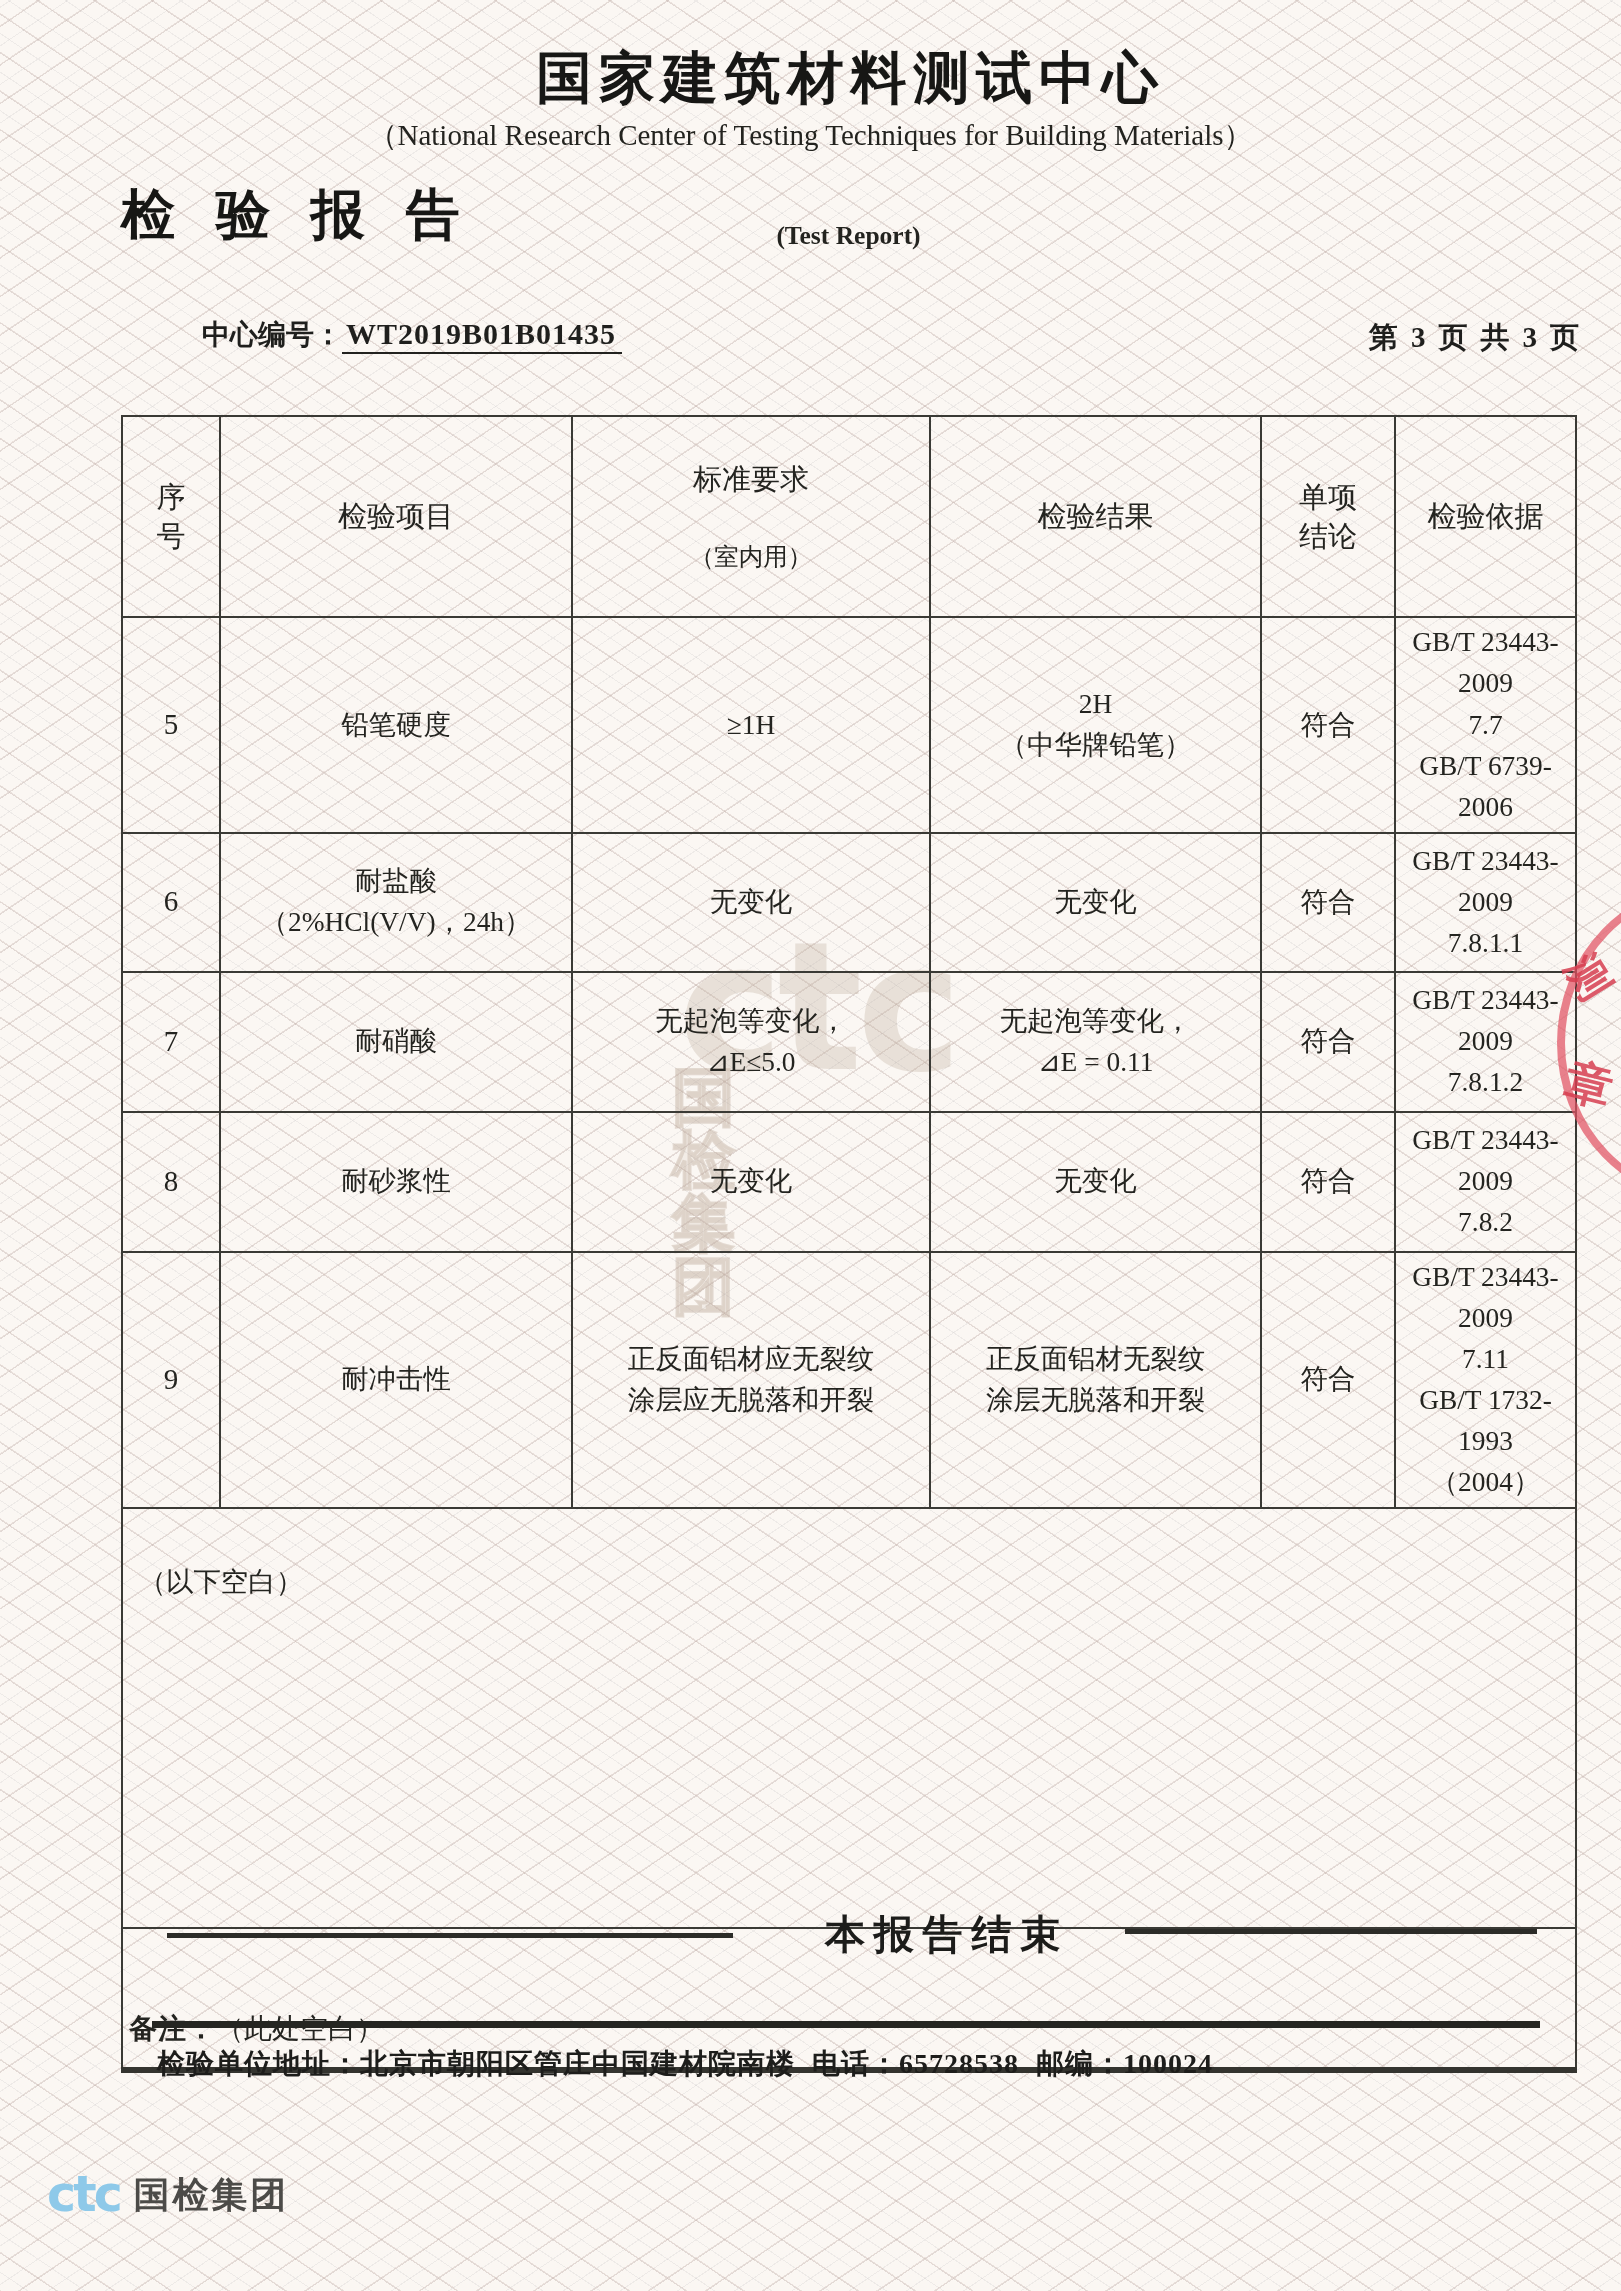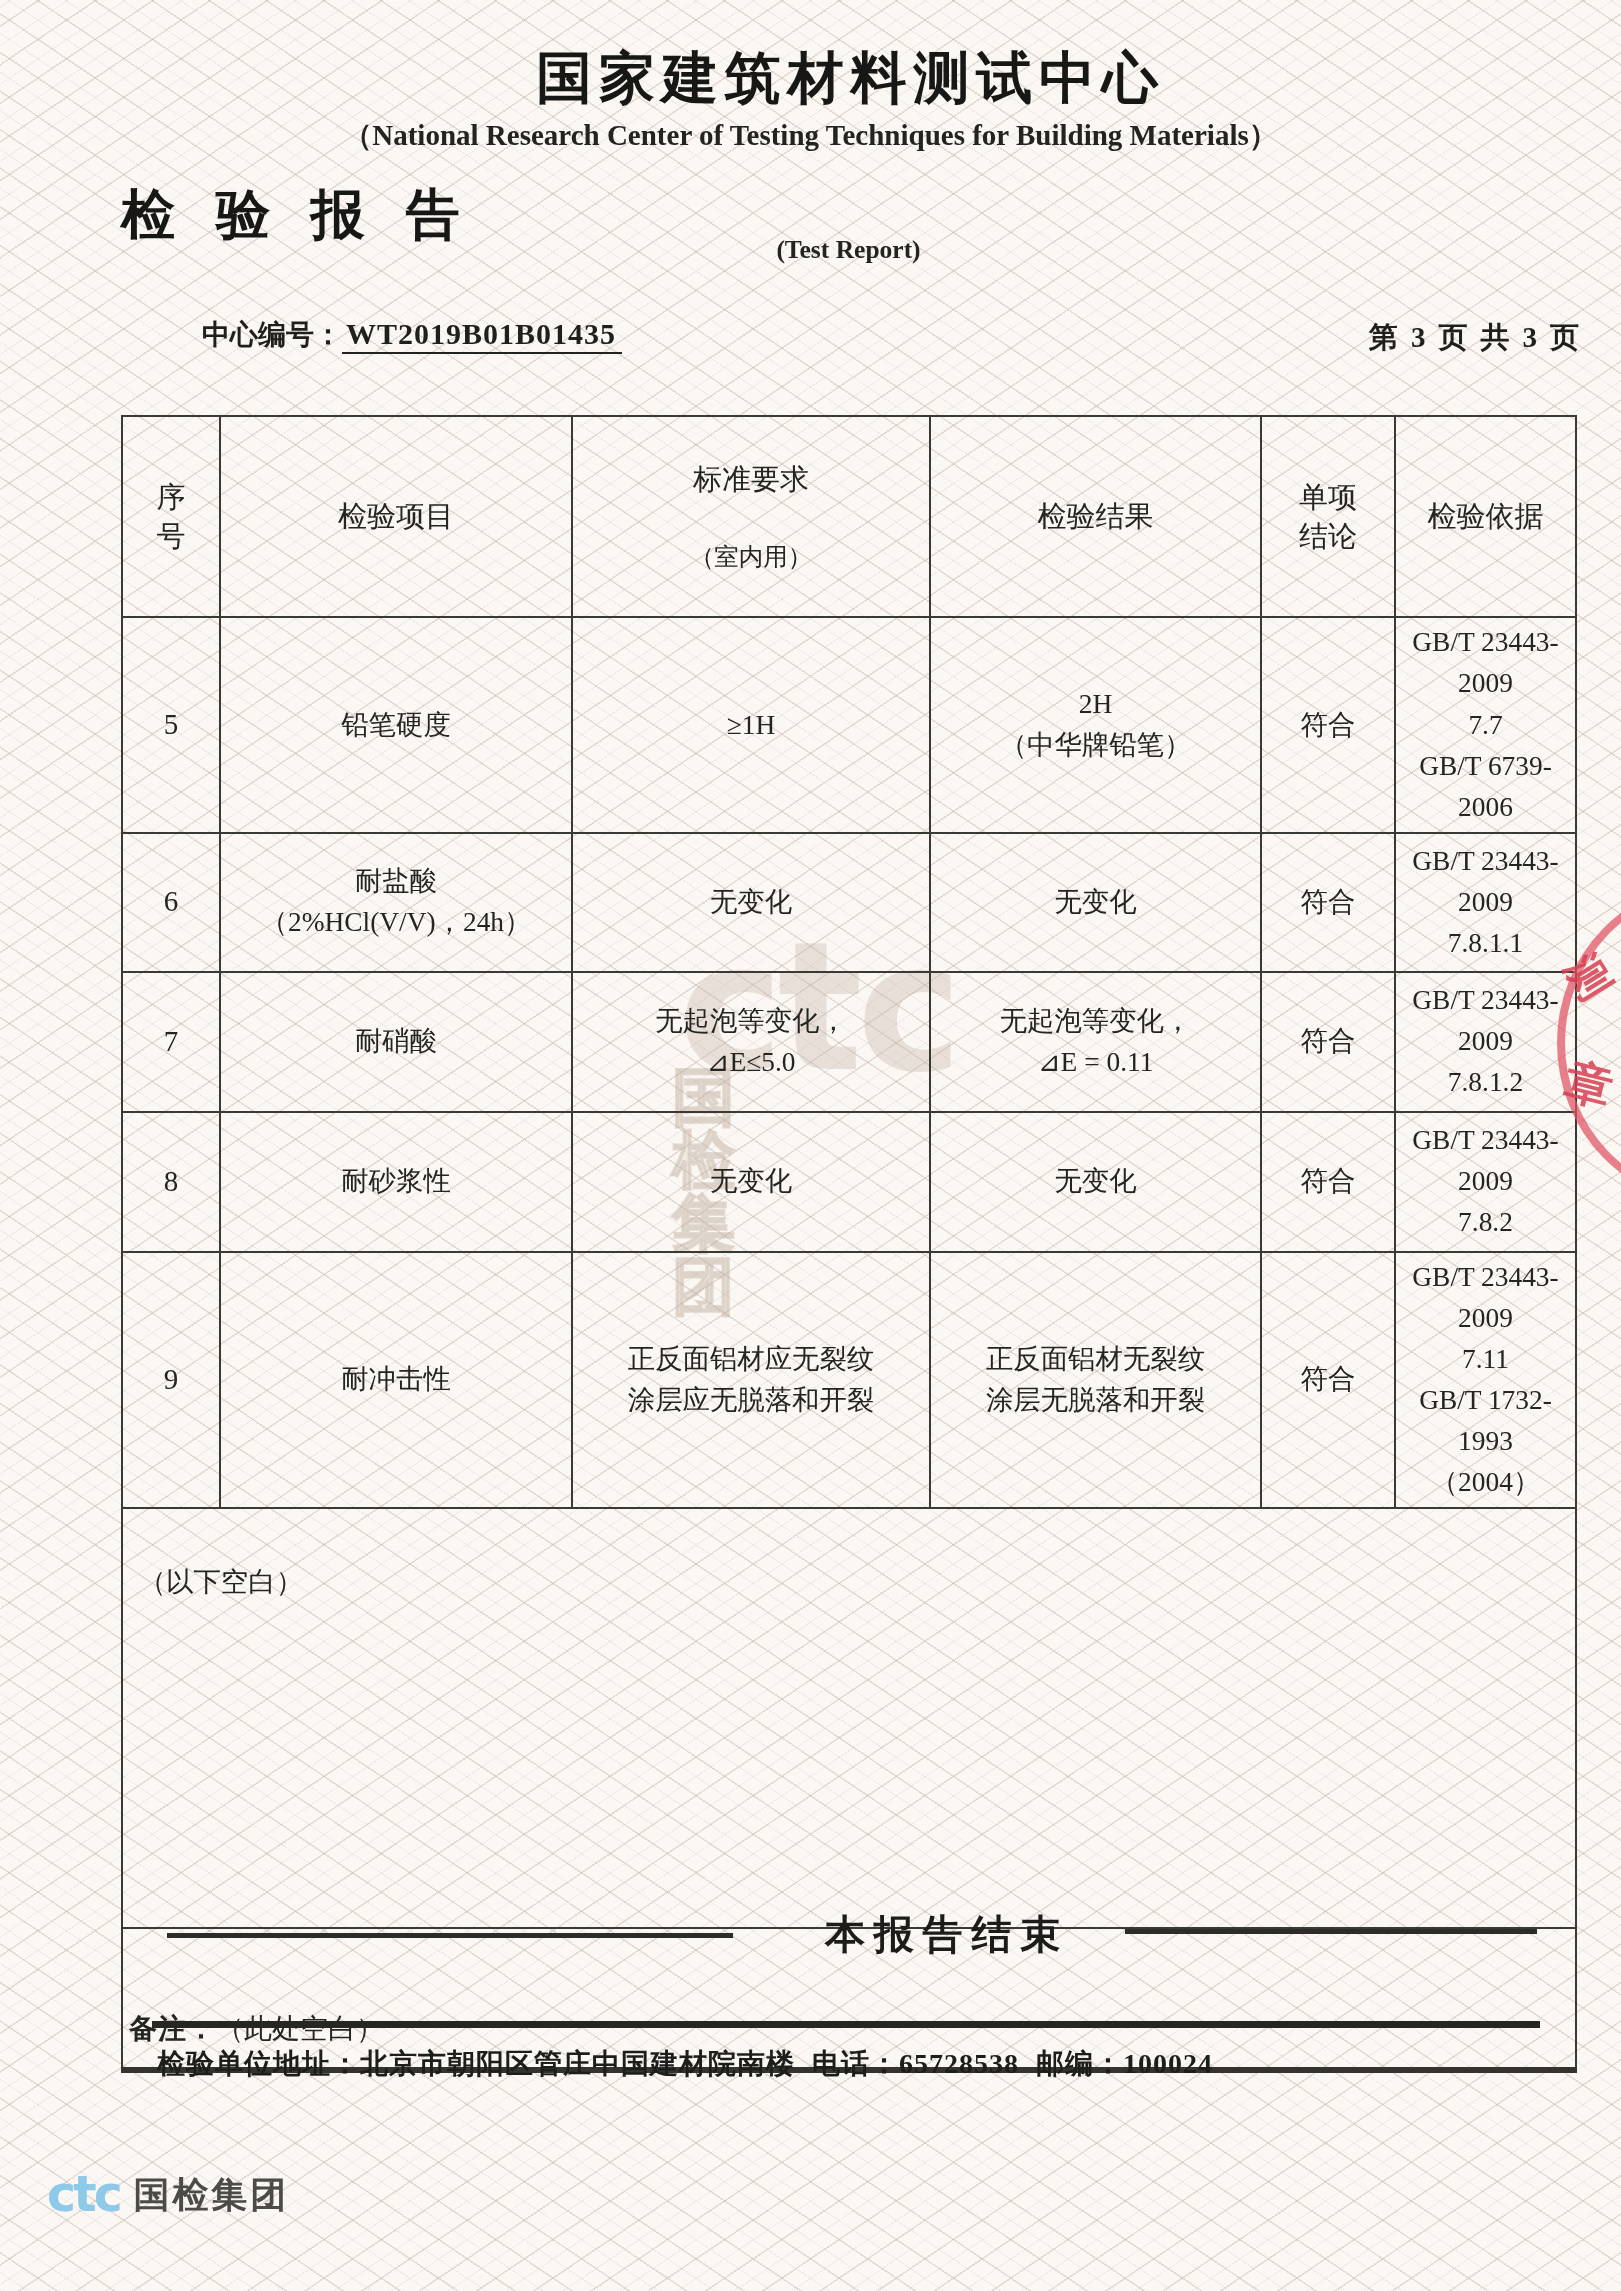--- a/index.html
+++ b/index.html
@@ -17,28 +17,28 @@
     font-family:"Liberation Serif","DejaVu Serif",serif;
     color:#1f1f1d;
   }
   
   .org-cn{
     position:absolute;top:41px;left:123px;width:1455px;
     text-align:center;font-size:56px;font-weight:bold;letter-spacing:6.9px;color:#171715;
   }
   .org-en{
     position:absolute;top:116px;left:0;width:1621px;
-    text-align:center;font-size:29px;font-weight:bold;color:#23231f;
+    text-align:center;font-size:29px;font-weight:normal;color:#23231f;
   }
   .doc-title{
     position:absolute;top:179px;left:121px;width:1455px;
     text-align:left;font-size:54px;font-weight:bold;letter-spacing:13.7px;color:#171715;
   }
   .doc-title-en{
-    position:absolute;top:235px;left:121px;width:1455px;
+    position:absolute;top:221px;left:121px;width:1455px;
     text-align:center;font-size:25.5px;font-weight:bold;color:#23231f;
   }
   .meta-row{position:absolute;top:316px;left:0;width:1621px;height:51px;margin-left:16px;}
   .report-no{position:absolute;left:186px;top:0;font-size:28px;font-weight:bold;}
   .report-no .no-val{
     font-size:30px;letter-spacing:1px;border-bottom:2.9px solid #22221f;padding:0 5.9px 2px 3.9px;
   }
   .page-info{position:absolute;right:55px;top:2px;font-size:29px;font-weight:bold;letter-spacing:2.9px;}
   
   .watermark{position:absolute;left:0;top:0;z-index:0;}

